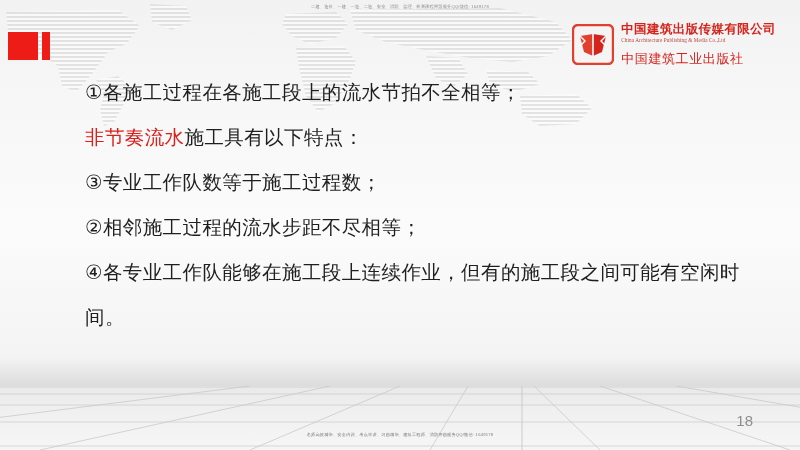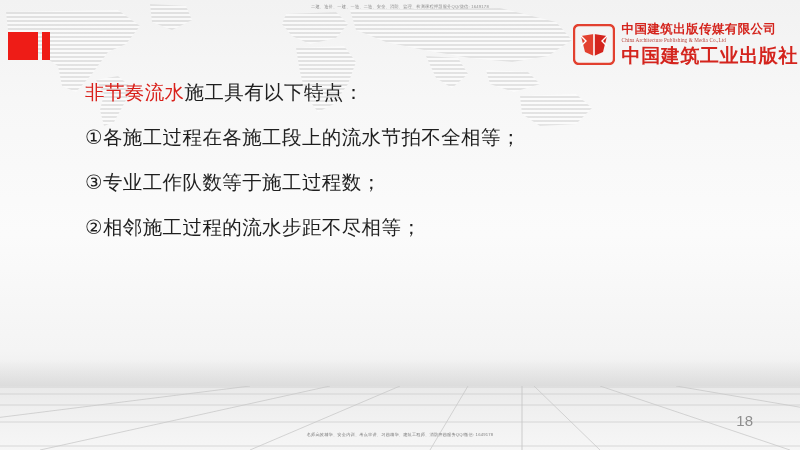--- a/index.html
+++ b/index.html
@@ -63,21 +63,21 @@
     text-align: center;
     font-size: 4.2px;
     letter-spacing: .2px;
     color: #7e7e7e;
     white-space: nowrap;
   }
 
   
   .logo {
     position: absolute;
-    right: 2px;
+    right: 24px;
     top: 23px;
     display: flex;
     align-items: center;
     gap: 7px;
   }
   .logo-mark { width: 42px; height: 41px; flex: 0 0 auto; }
   .logo-text { display: flex; flex-direction: column; line-height: 1; }
   .logo-cn1 {
     font-size: 12.5px;
     color: #d4241d;
@@ -88,26 +88,26 @@
   }
   .logo-en {
     font-size: 5.2px;
     color: #b8453c;
     letter-spacing: .1px;
     white-space: nowrap;
     margin-top: 2.5px;
     font-family: "Liberation Serif", serif;
   }
   .logo-cn2 {
-    font-size: 19px;
+    font-size: 13px;
     color: #d4241d;
-    font-weight: bold;
+    font-weight: normal;
     letter-spacing: .6px;
     white-space: nowrap;
-    margin-top: 3px;
+    margin-top: 9px;
     font-family: "DejaVu Serif", serif;
   }
 
   
   .body-copy {
     position: absolute;
     left: 40px;
     top: 70px;
     width: 730px;
     color: #1f1f1f;
@@ -202,26 +202,29 @@
       <path d="M34 12 L29 17 L34 22" fill="none" stroke="#ffffff" stroke-width="1.4"></path>
     </svg>
     <div class="logo-text">
       <div class="logo-cn1">中国建筑出版传媒有限公司</div>
       <div class="logo-en">China Architecture Publishing &amp; Media Co.,Ltd</div>
       <div class="logo-cn2">中国建筑工业出版社</div>
     </div>
   </div>
 
   <div class="body-copy">
+    <div class="line indent">①各施工过程在各施工段上的流水节拍不全相等；</div>
     <div class="line indent">
       <span class="hl">非节奏流水</span><span>施工具有以下特点：</span>
     </div>
-    <div class="line indent">①各施工过程在各施工段上的流水节拍不全相等；</div>
     <div class="line indent">③专业工作队数等于施工过程数；</div>
     <div class="line indent">②相邻施工过程的流水步距不尽相等；</div>
+    <div class="line wrap" style="padding-left:45px; text-indent:0;">
+      <span>④各专业工作队能够在施工段上连续作业，但有的施工段之间可能有空闲时间。</span>
+    </div>
   </div>
 
   <div class="floor-shadow"></div>
 
   <div class="floor">
     <svg width="800" height="64" viewBox="0 0 800 64">
       <g stroke="#c3c3c3" stroke-width="0.8" fill="none" opacity="0.85">
         <line x1="-260" y1="64" x2="250" y2="0"></line>
         <line x1="40" y1="64" x2="330" y2="0"></line>
         <line x1="250" y1="64" x2="400" y2="0"></line>

